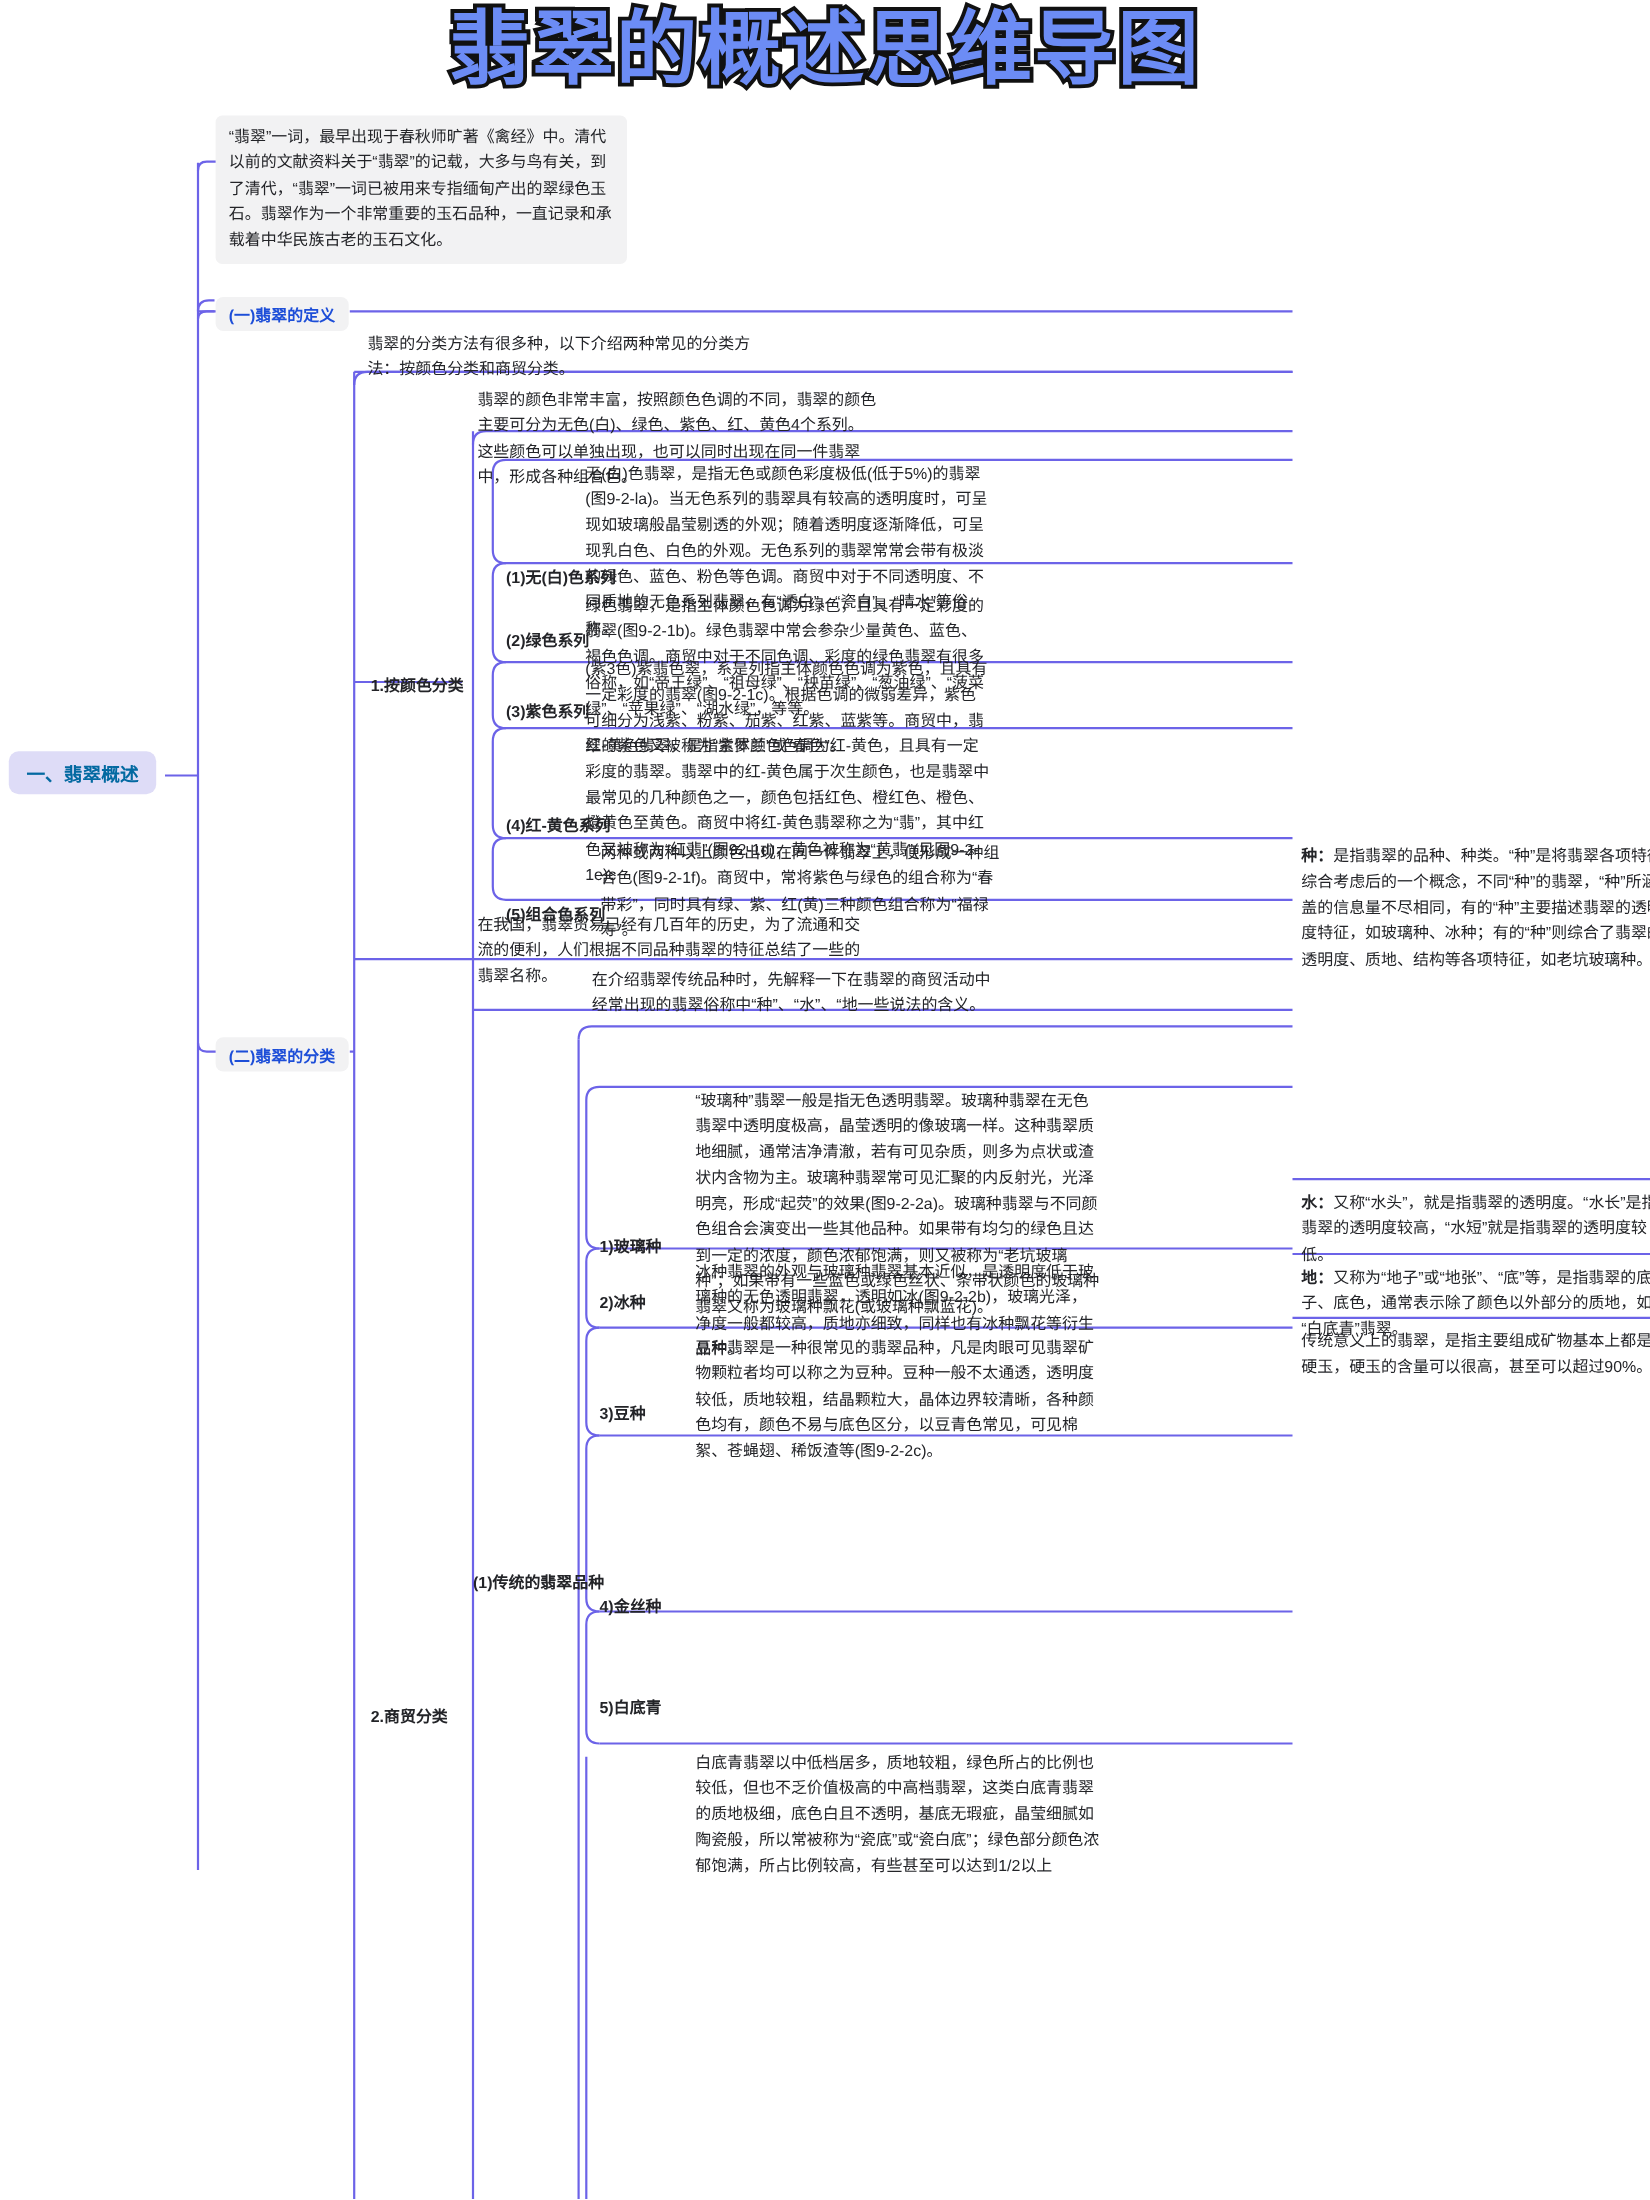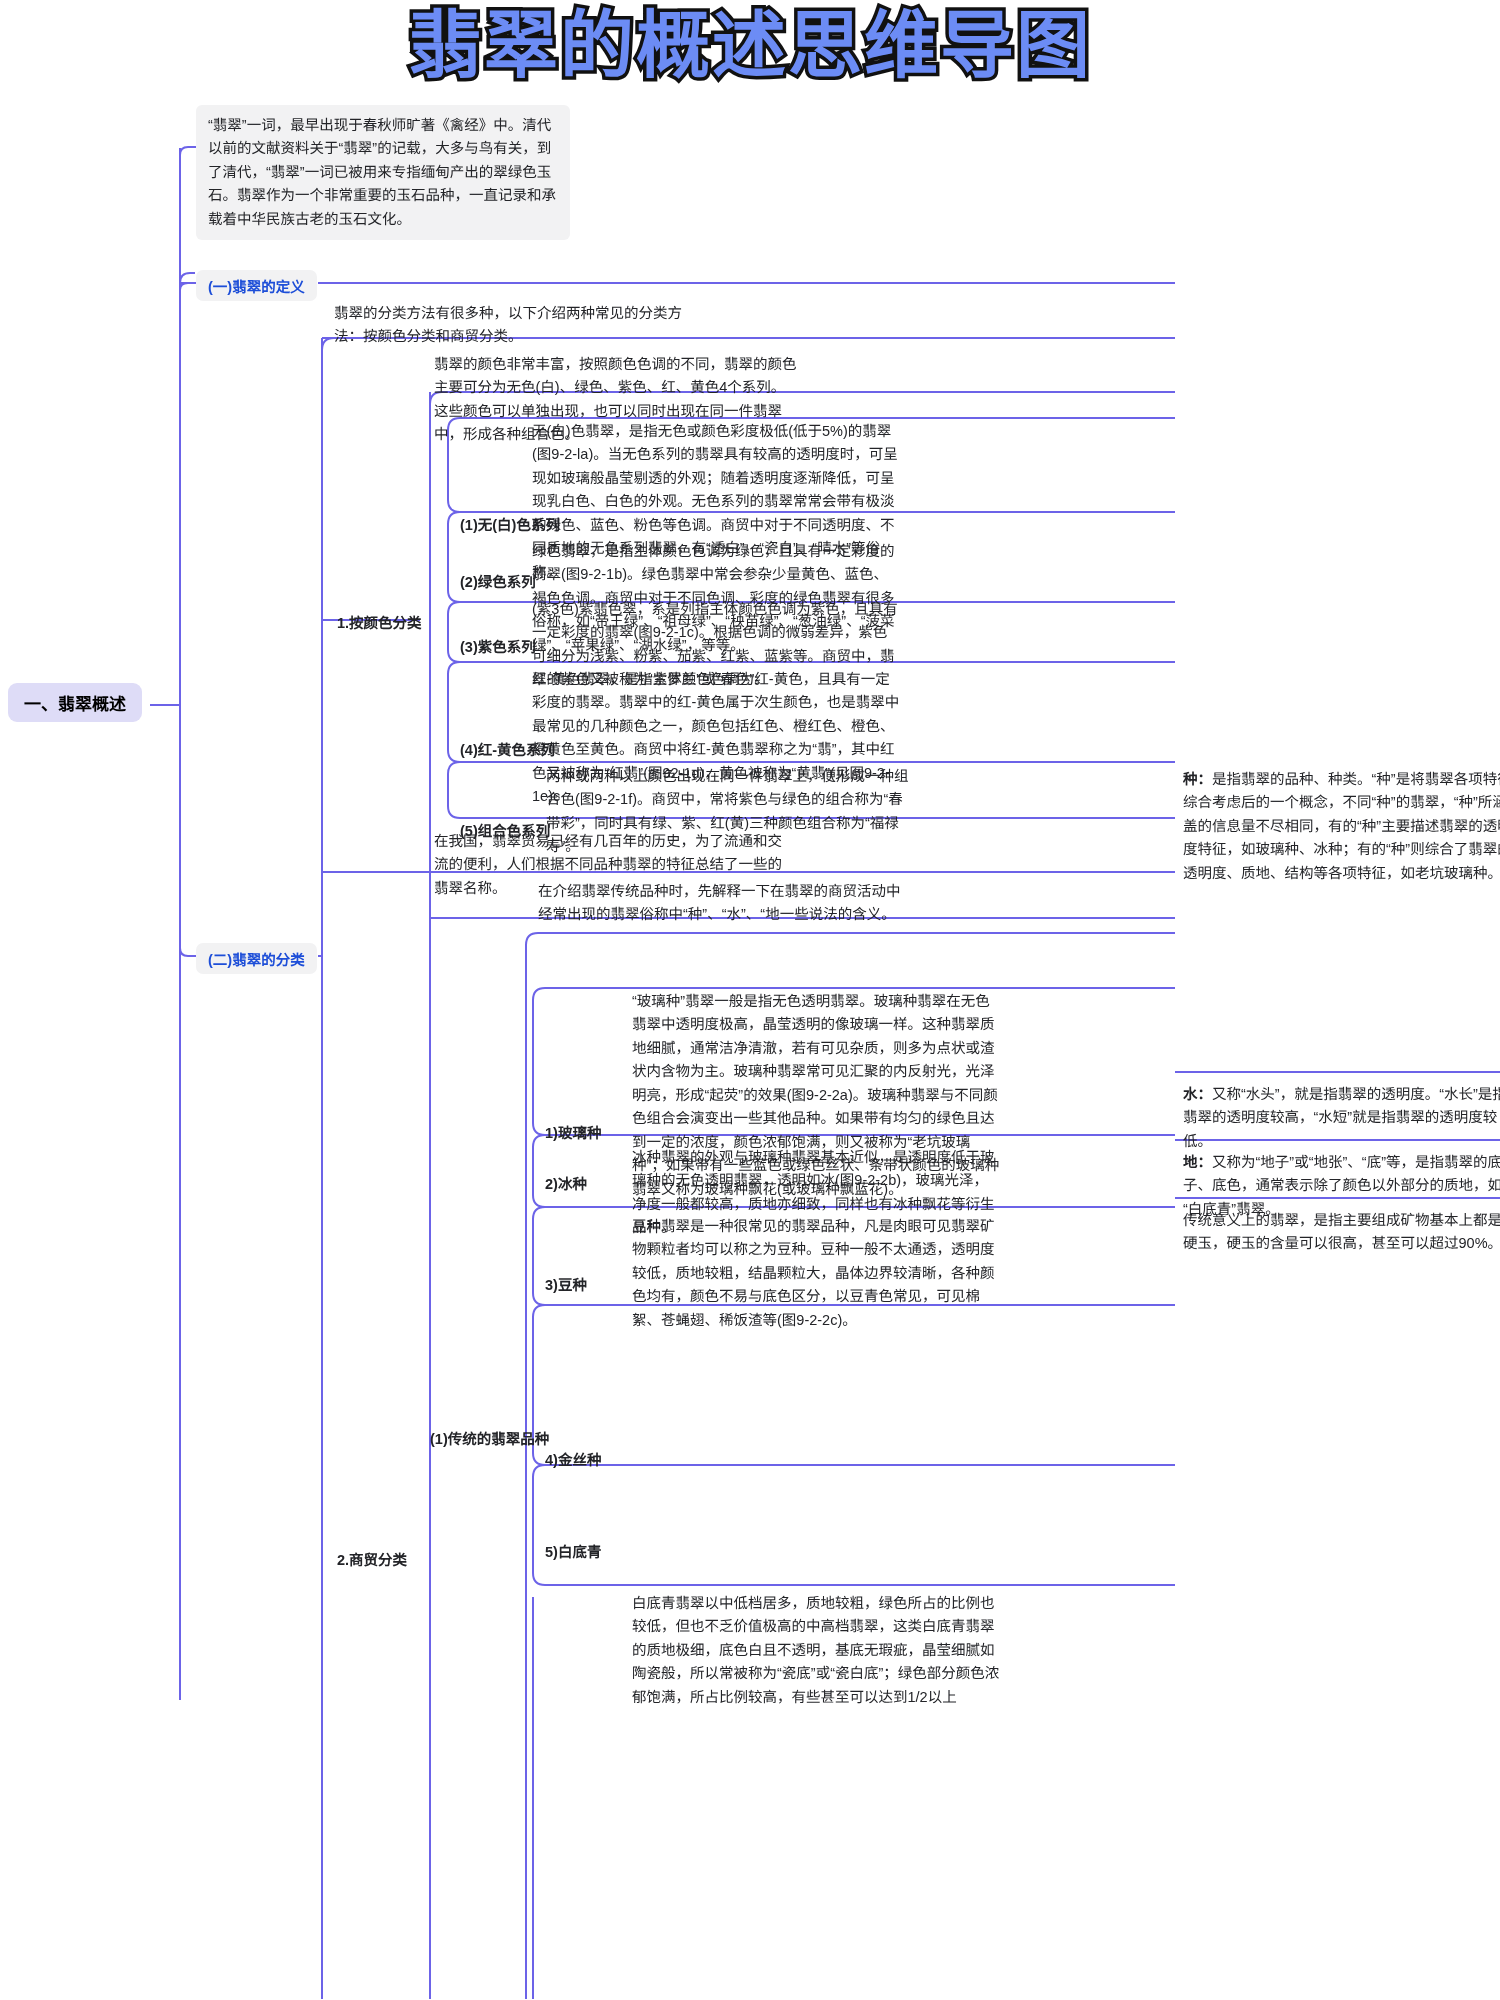--- a/index.html
+++ b/index.html
@@ -57,21 +57,21 @@
   .node {
     position: absolute;
   }
 
   .root-node {
     background: #DEDCF7;
     border-radius: 9px;
     padding: 7px 16px;
     font-size: 17px;
     font-weight: 600;
-    color: #000000;
+    color: #0369a1;
     white-space: nowrap;
     font-family: Liberation Serif, serif;
   }
 
   .chip {
     background: #F2F2F3;
     border-radius: 7px;
     padding: 5px 12px;
     font-size: 14.5px;
     font-weight: 700;

